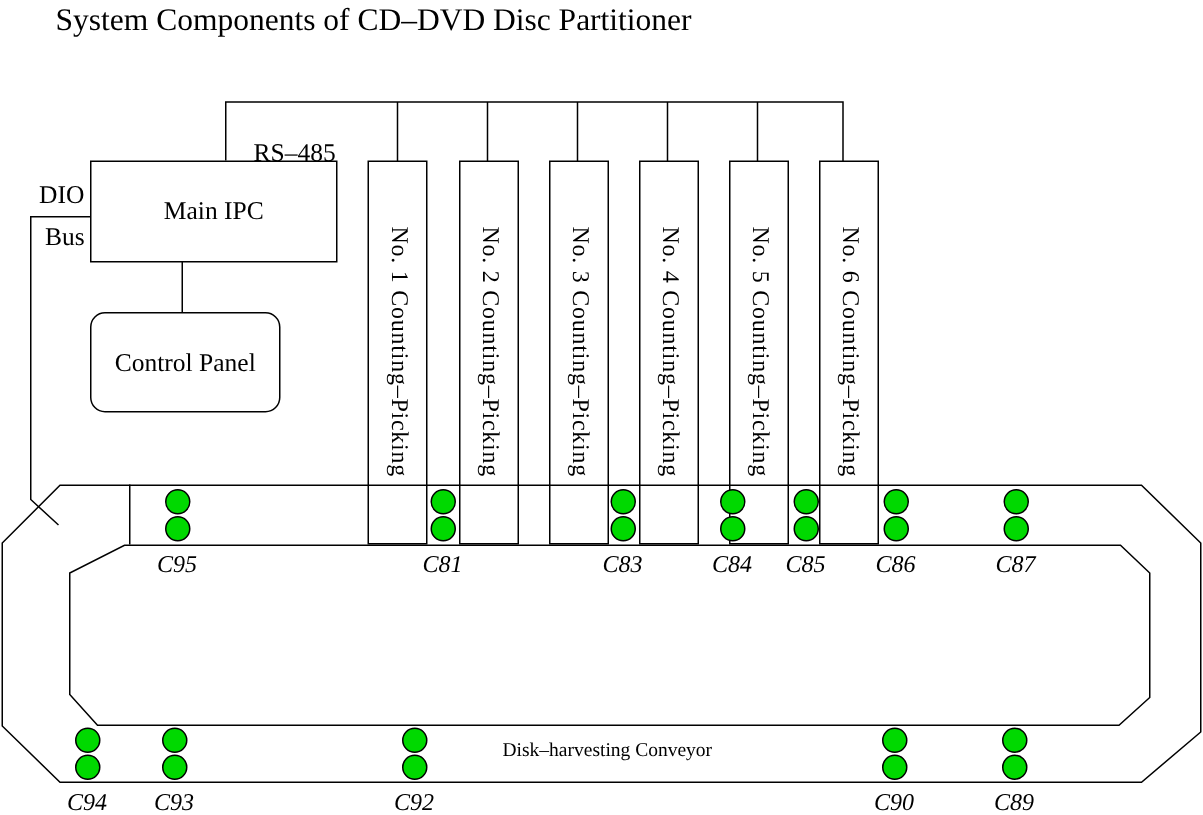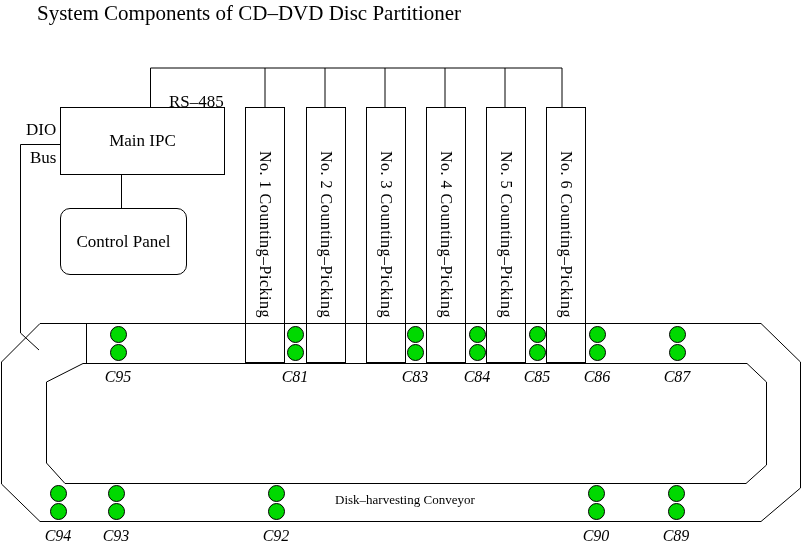--- a/index.html
+++ b/index.html
@@ -103,21 +103,21 @@
   <div class="station top" style="left:275px">
     <span class="dot d1" style="background: rgb(0, 217, 0);"></span>
     <span class="dot d2" style="background: rgb(0, 217, 0);"></span>
     <span class="station-label">C81</span>
   </div>
   <div class="station top" style="left:395px">
     <span class="dot d1" style="background: rgb(0, 217, 0);"></span>
     <span class="dot d2" style="background: rgb(0, 217, 0);"></span>
     <span class="station-label">C83</span>
   </div>
-  <div class="station top" style="left:457px">
+  <div class="station top" style="left:468px">
     <span class="dot d1" style="background: rgb(0, 217, 0);"></span>
     <span class="dot d2" style="background: rgb(0, 217, 0);"></span>
     <span class="station-label">C84</span>
   </div>
   <div class="station top" style="left:517px">
     <span class="dot d1" style="background: rgb(0, 217, 0);"></span>
     <span class="dot d2" style="background: rgb(0, 217, 0);"></span>
     <span class="station-label">C85</span>
   </div>
   <div class="station top" style="left:577px">

